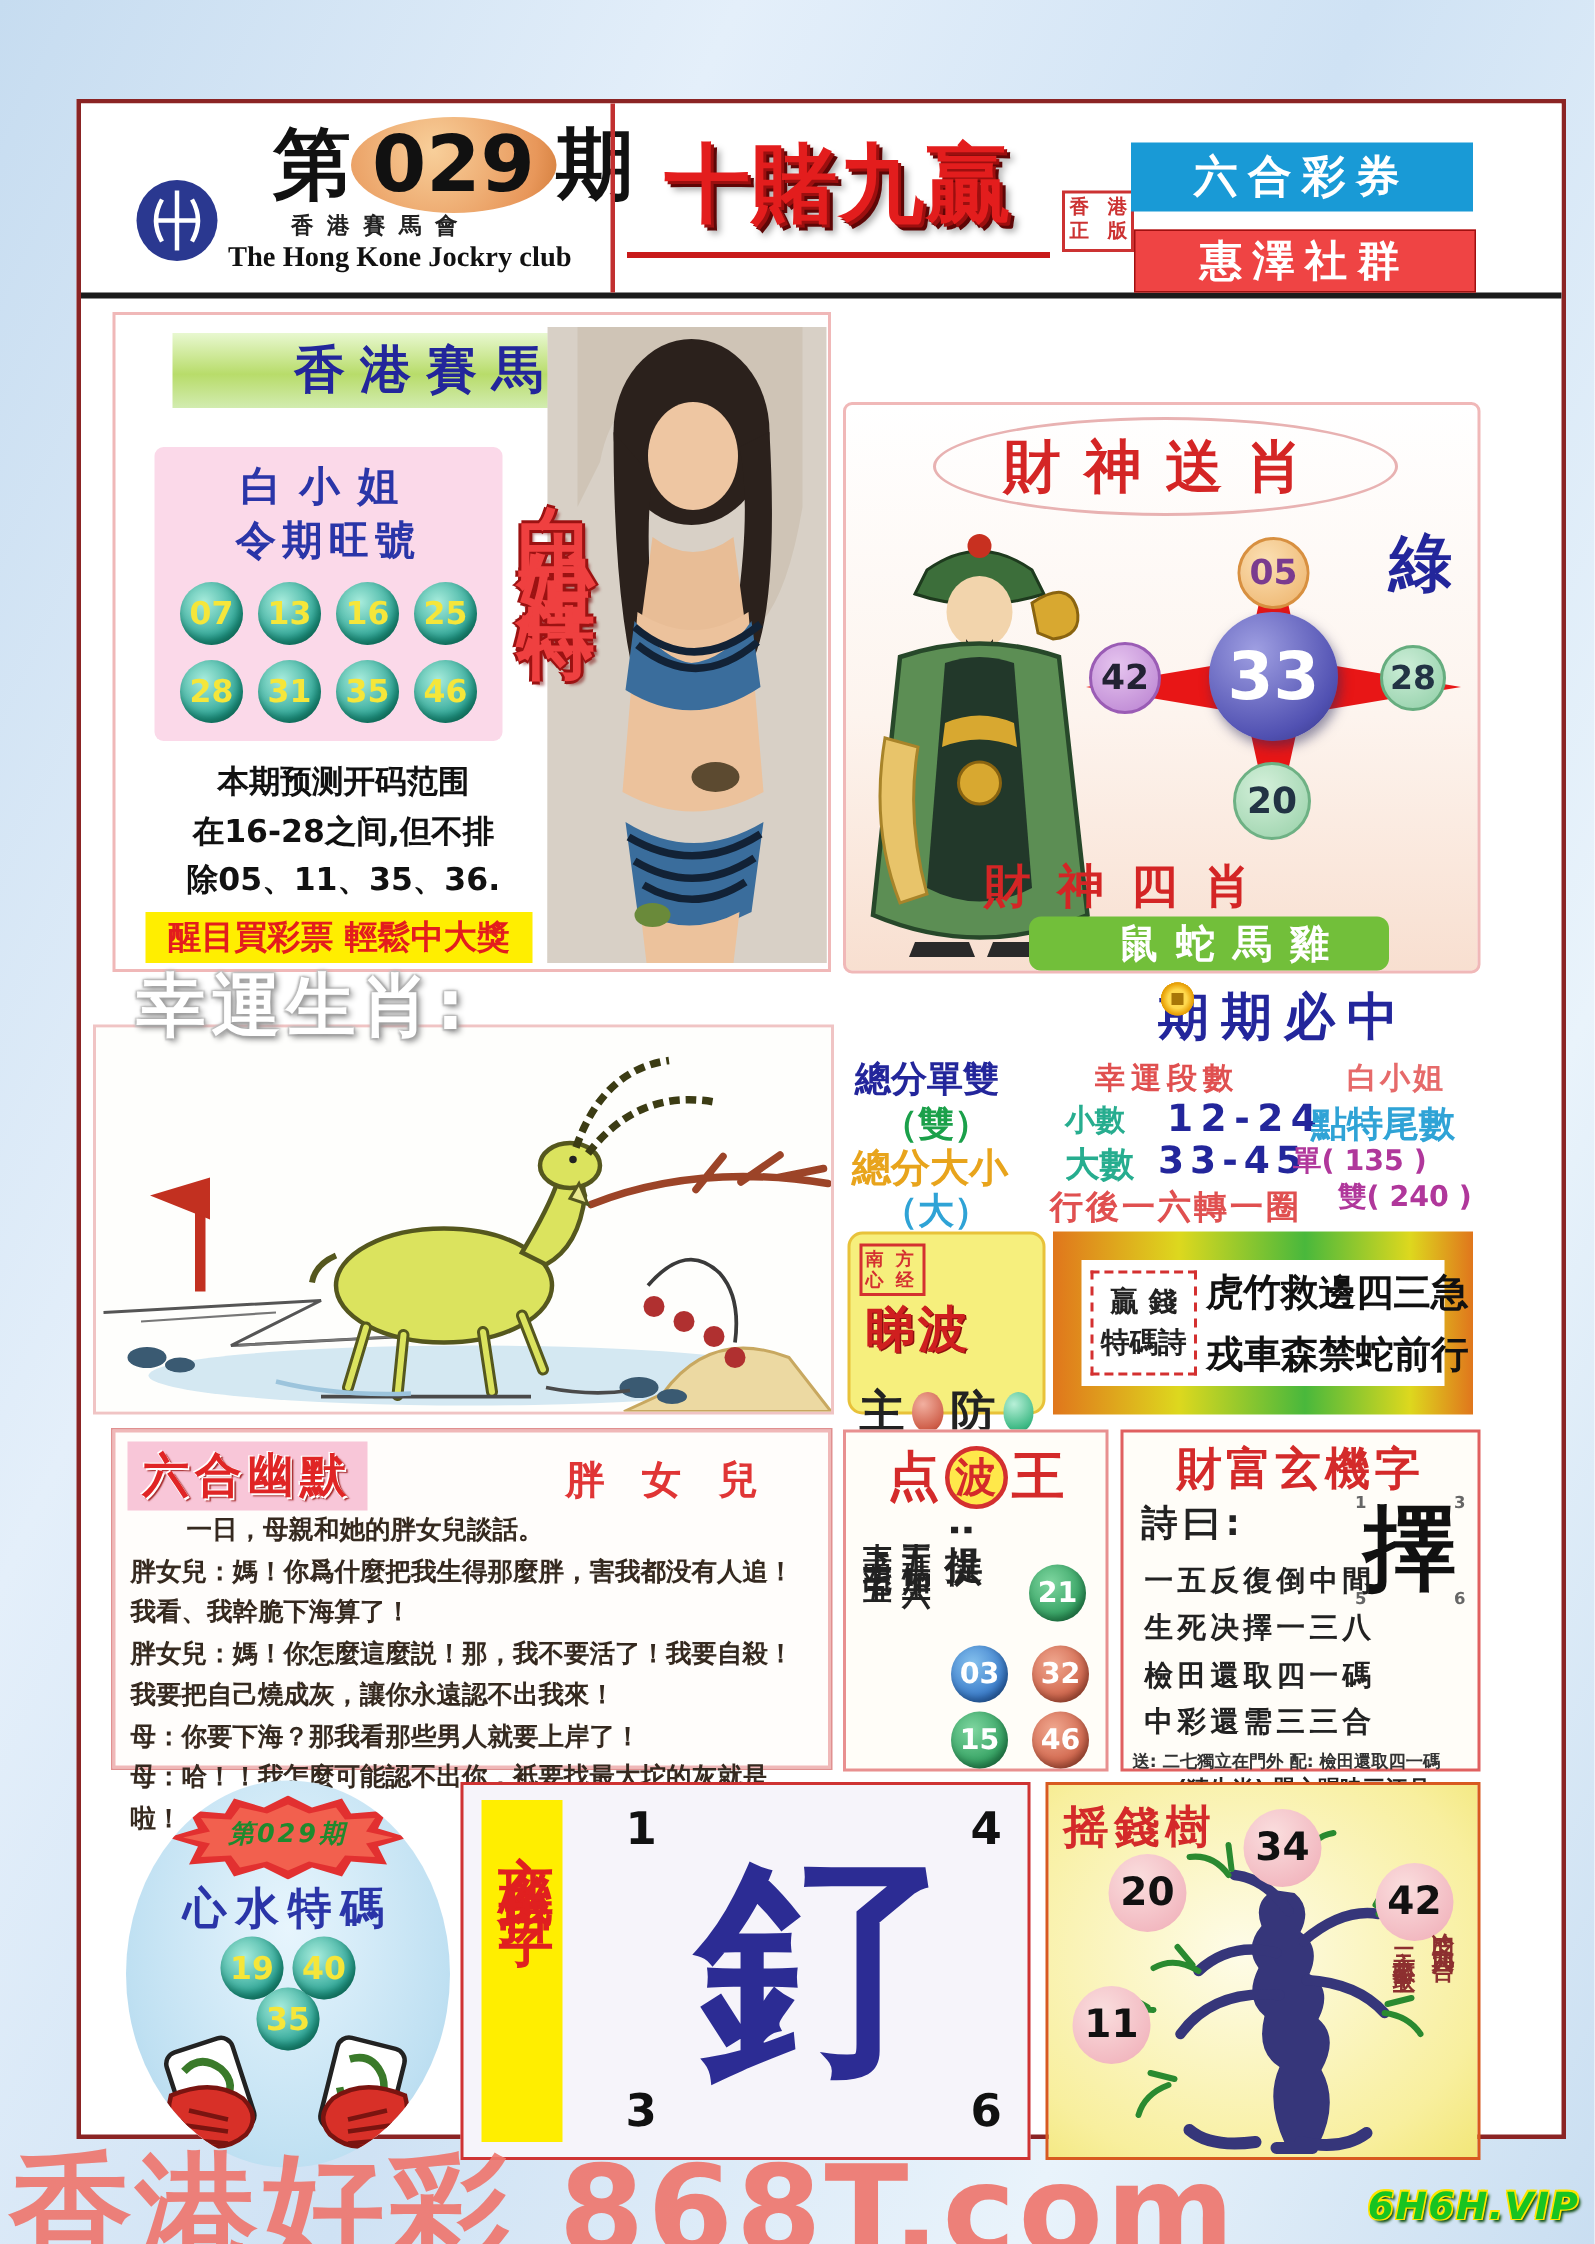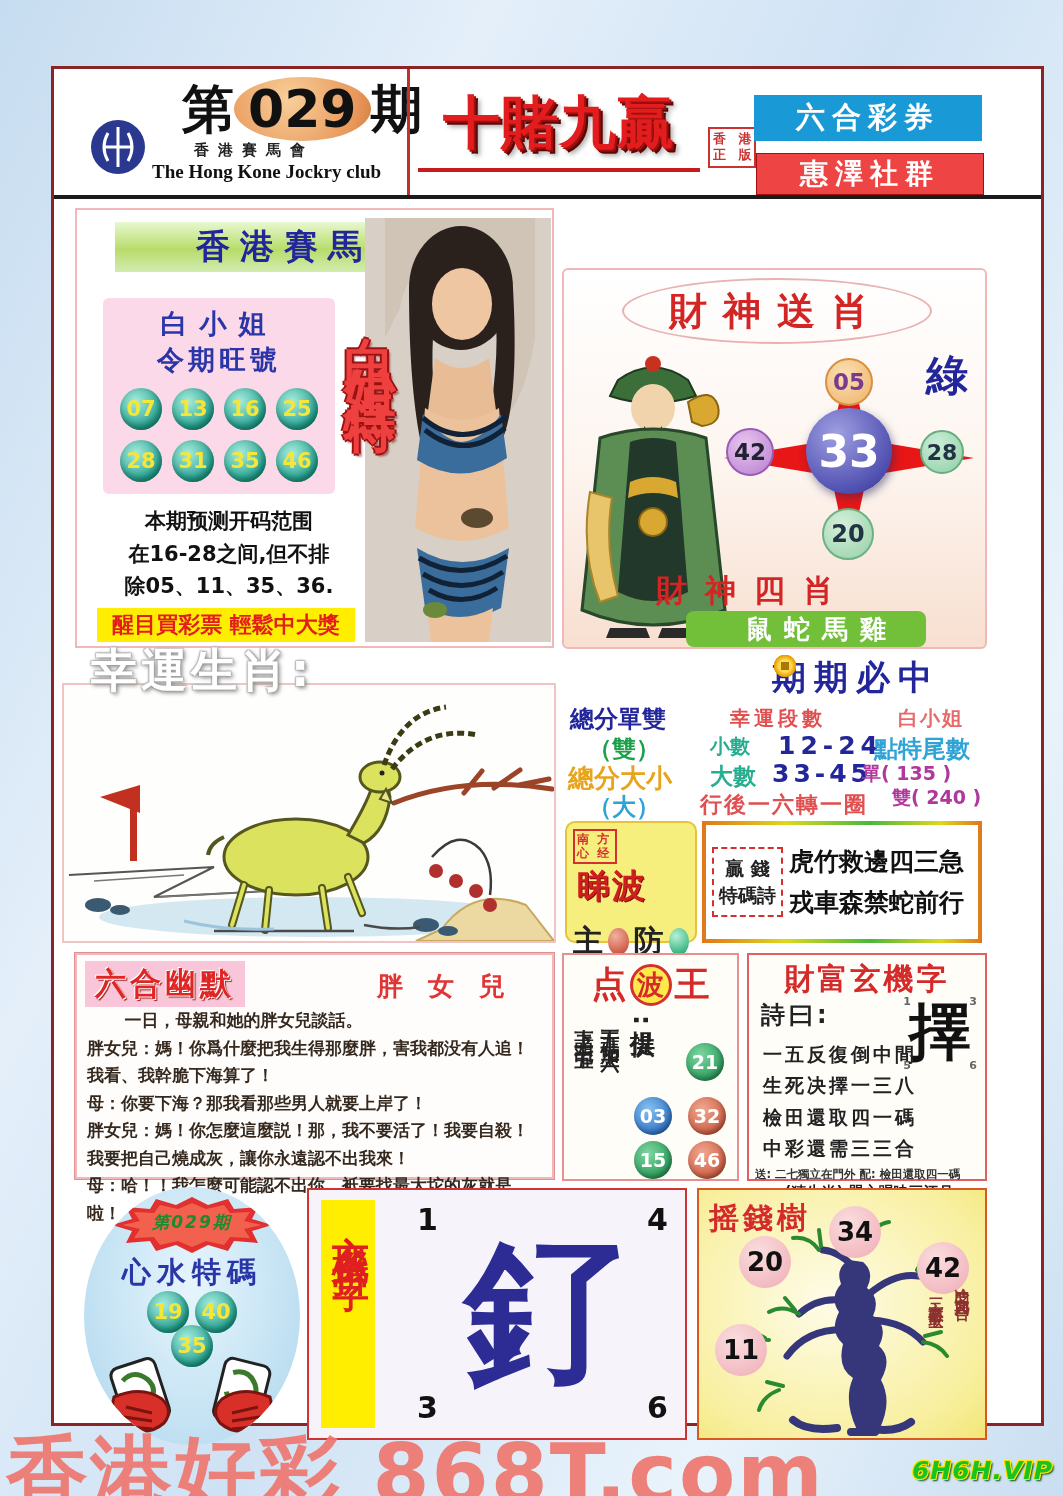--- a/index.html
+++ b/index.html
@@ -89,21 +89,21 @@
   .pE-seal { float:left; width:44px; border:2px solid #d43030; padding:1px 2px; background:#f6ef7d; }
   .pE-seal div { font-size:12px; font-weight:700; color:#d43030; letter-spacing:2px; line-height:1.2; white-space:nowrap; }
   .pE-title { float:left; margin-left:4px; font-size:33px; font-weight:900; color:#cf1f1f; letter-spacing:2px;
     text-shadow:1px 1px 0 #8d0f0f; }
   .pE-row { clear:both; padding-top:12px; display:flex; align-items:center; gap:5px; font-size:30px; font-weight:900; color:#222; }
   .wave-ball { width:27px; height:27px; border-radius:50%; display:inline-block; }
   .wb-red { background:radial-gradient(circle at 35% 30%,#f2b0a0,#cf5f4a 70%,#a53a28); }
   .wb-green { background:radial-gradient(circle at 35% 30%,#b8f0d8,#3fba86 70%,#1d8a5e); }
 
   
-  .pF { left:648px; top:752px; width:280px; height:122px; padding:4px;
+  .pF { left:648px; top:752px; width:280px; height:122px; padding:19px;
     background:linear-gradient(90deg,#e0761c,#ddd81e 30%,#49b83c 60%,#ddd81e 85%,#e0761c); }
   .pF-inner { width:100%; height:100%; background:#fff; display:flex; align-items:center; gap:6px; padding:6px; }
   .pF-label { border:2px dashed #d43030; padding:6px 5px; text-align:center; font-size:19px; font-weight:700; color:#222; line-height:1.4; white-space:nowrap; }
   .pF-lines { font-size:25px; font-weight:900; color:#111; line-height:1.65; white-space:nowrap; }
 
   
   .pG { left:21px; top:884px; width:479px; height:226px; border:2px solid #f0b8b8; outline:1px solid #e09090; background:#fffdfb; }
   .pG-title { left:8px; top:6px; background:#f8c6d8; padding:2px 10px; font-size:31px; font-weight:900; color:#e02525; letter-spacing:4px;
     text-shadow:1px 1px 0 #fff,-1px -1px 0 #fff, 2px 2px 1px #a02020; }
   .pG-sub { left:300px; top:14px; font-size:26px; font-weight:900; color:#e03535; letter-spacing:8px; }
@@ -355,22 +355,22 @@
       </div>
     </div>
   </div>
 
   <div class="abs pG">
     <div class="abs pG-title">六合幽默</div>
     <div class="abs pG-sub">胖 女 兒</div>
     <div class="abs pG-body">
       <div class="indent">一日，母親和她的胖女兒談話。</div>
       <div>胖女兒：媽！你爲什麼把我生得那麼胖，害我都没有人追！我看、我幹脆下海算了！</div>
+      <div>胖女兒：媽！你怎麼這麼説！那，我不要活了！我要自殺！我要把自己燒成灰，讓你永遠認不出我來！</div>
       <div>母：你要下海？那我看那些男人就要上岸了！</div>
-      <div>胖女兒：媽！你怎麼這麼説！那，我不要活了！我要自殺！我要把自己燒成灰，讓你永遠認不出我來！</div>
       <div>母：哈！！我怎麼可能認不出你，衹要找最大坨的灰就是啦！</div>
     </div>
   </div>
 
   <div class="abs pH">
     <div class="abs pH-title">
       <span class="pH-t">点</span>
       <span class="pH-circle">波</span>
       <span class="pH-t">王</span>
     </div>

